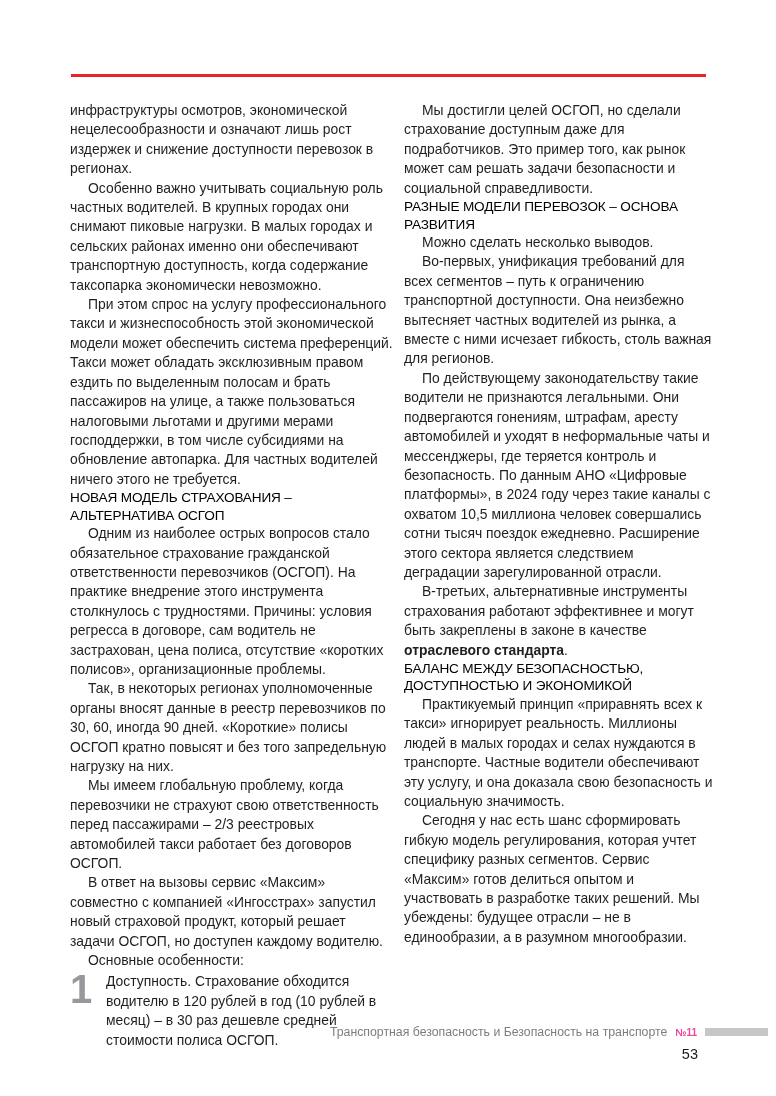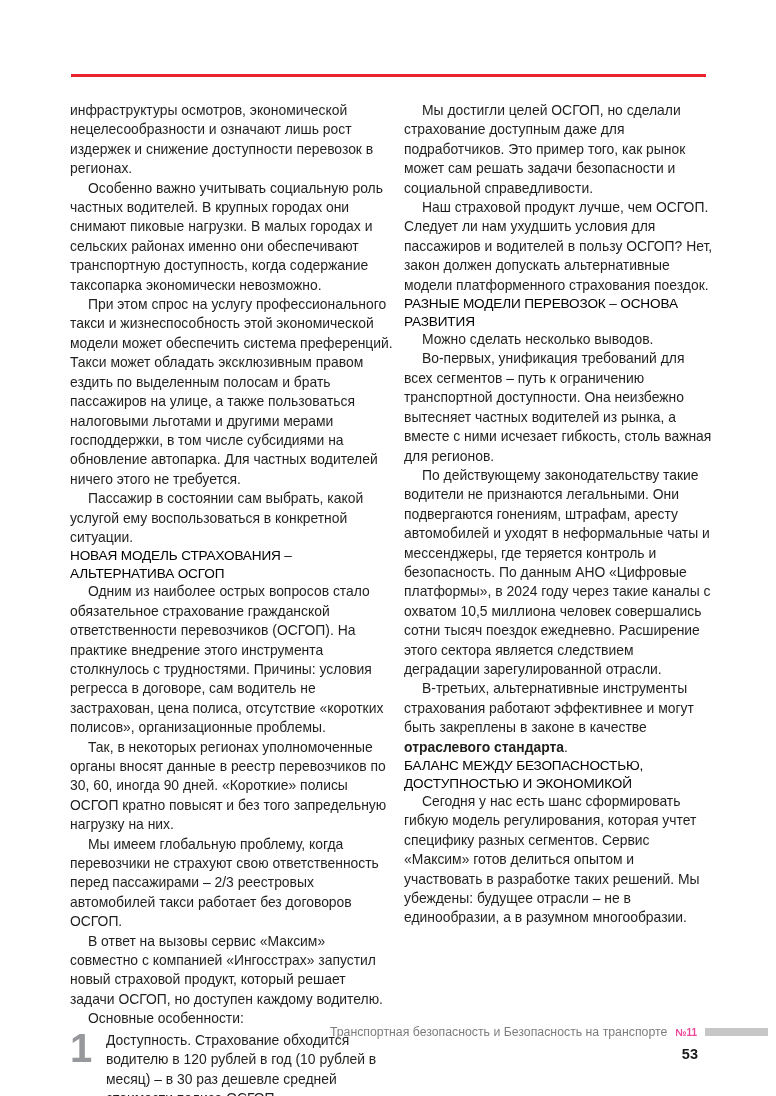--- a/index.html
+++ b/index.html
@@ -55,67 +55,66 @@
     color:#ec4899;font-weight:bold;
     font-size:10px;margin-left:8px;
   }
   .footer-bar{
     width:63px;height:8px;
     background:var(--footer_bar,#c6c6c6);
     margin-left:8px;
   }
   .page-number{
     position:absolute;top:1046px;right:70px;
-    font-weight:bold;font-size:14.5px;
+    font-weight:normal;font-size:14.5px;
     color:var(--page_number,#1a1a1a);
   }
   strong{font-weight:bold;}
 </style>
 </head>
 <body>
 
 <div class="page">
 
   <div class="top-rule"></div>
 
   <div class="col col-left">
     <p class="body">инфраструктуры осмотров, экономической нецелесообразности и означают лишь рост издержек и снижение доступности перевозок в регионах.</p>
     <p class="ind">Особенно важно учитывать социальную роль частных водителей. В крупных городах они снимают пиковые нагрузки. В малых городах и сельских районах именно они обеспечивают транспортную доступность, когда содержание таксопарка экономически невозможно.</p>
     <p class="ind">При этом спрос на услугу профессионального такси и жизнеспособность этой экономической модели может обеспечить система преференций. Такси может обладать эксклюзивным правом ездить по выделенным полосам и брать пассажиров на улице, а также пользоваться налоговыми льготами и другими мерами господдержки, в том числе субсидиями на обновление автопарка. Для частных водителей ничего этого не требуется.</p>
-    <p class="ind">Пассажир в состоянии сам выбрать, какой услугой ему воспользоваться в конкретной ситуации.</p>
 
     <p class="heading">НОВАЯ МОДЕЛЬ СТРАХОВАНИЯ – АЛЬТЕРНАТИВА ОСГОП</p>
     <p class="ind">Одним из наиболее острых вопросов стало обязательное страхование гражданской ответственности перевозчиков (ОСГОП). На практике внедрение этого инструмента столкнулось с трудностями. Причины: условия регресса в договоре, сам водитель не застрахован, цена полиса, отсутствие «коротких полисов», организационные проблемы.</p>
     <p class="ind">Так, в некоторых регионах уполномоченные органы вносят данные в реестр перевозчиков по 30, 60, иногда 90 дней. «Короткие» полисы ОСГОП кратно повысят и без того запредельную нагрузку на них.</p>
     <p class="ind">Мы имеем глобальную проблему, когда перевозчики не страхуют свою ответственность перед пассажирами – 2/3 реестровых автомобилей такси работает без договоров ОСГОП.</p>
     <p class="ind">В ответ на вызовы сервис «Максим» совместно с компанией «Ингосстрах» запустил новый страховой продукт, который решает задачи ОСГОП, но доступен каждому водителю.</p>
     <p class="ind">Основные особенности:</p>
 
     <div class="list">
       <div class="list-item">
         <div class="num">1</div>
         <div class="item-text">Доступность. Страхование обходится водителю в 120 рублей в год (10 рублей в месяц) – в 30 раз дешевле средней стоимости полиса ОСГОП.</div>
       </div>
 
     </div>
   </div>
 
   <div class="col col-right">
     <p class="ind">Мы достигли целей ОСГОП, но сделали страхование доступным даже для подработчиков. Это пример того, как рынок может сам решать задачи безопасности и социальной справедливости.</p>
-    <p class="ind">Наш страховой продукт лучше, чем ОСГОП. Следует ли нам ухудшить условия для пассажиров и водителей в пользу ОСГОП? Нет, закон должен допускать альтернативные модели платформенного страхования поездок.</p>
 
     <p class="heading">РАЗНЫЕ МОДЕЛИ ПЕРЕВОЗОК – ОСНОВА РАЗВИТИЯ</p>
     <p class="ind">Можно сделать несколько выводов.</p>
     <p class="ind">Во-первых, унификация требований для всех сегментов – путь к ограничению транспортной доступности. Она неизбежно вытесняет частных водителей из рынка, а вместе с ними исчезает гибкость, столь важная для регионов.</p>
     <p class="ind">По действующему законодательству такие водители не признаются легальными. Они подвергаются гонениям, штрафам, аресту автомобилей и уходят в неформальные чаты и мессенджеры, где теряется контроль и безопасность. По данным АНО «Цифровые платформы», в 2024 году через такие каналы с охватом 10,5 миллиона человек совершались сотни тысяч поездок ежедневно. Расширение этого сектора является следствием деградации зарегулированной отрасли.</p>
     <p class="ind">
       <span>В-третьих, альтернативные инструменты страхования работают эффективнее и могут быть закреплены в законе в качестве </span><strong>отраслевого стандарта</strong><span>.</span>
     </p>
 
     <p class="heading">БАЛАНС МЕЖДУ БЕЗОПАСНОСТЬЮ, ДОСТУПНОСТЬЮ И ЭКОНОМИКОЙ</p>
+    <p class="ind">Практикуемый принцип «приравнять всех к такси» игнорирует реальность. Миллионы людей в малых городах и селах нуждаются в транспорте. Частные водители обеспечивают эту услугу, и она доказала свою безопасность и социальную значимость.</p>
     <p class="ind">Сегодня у нас есть шанс сформировать гибкую модель регулирования, которая учтет специфику разных сегментов. Сервис «Максим» готов делиться опытом и участвовать в разработке таких решений. Мы убеждены: будущее отрасли – не в единообразии, а в разумном многообразии.</p>
 
   </div>
 
   <div class="footer-row">
     <span class="footer-journal">Транспортная безопасность и Безопасность на транспорте</span>
     <span class="footer-issue">№11</span>
     <span class="footer-bar"></span>
   </div>
   <div class="page-number">53</div>

